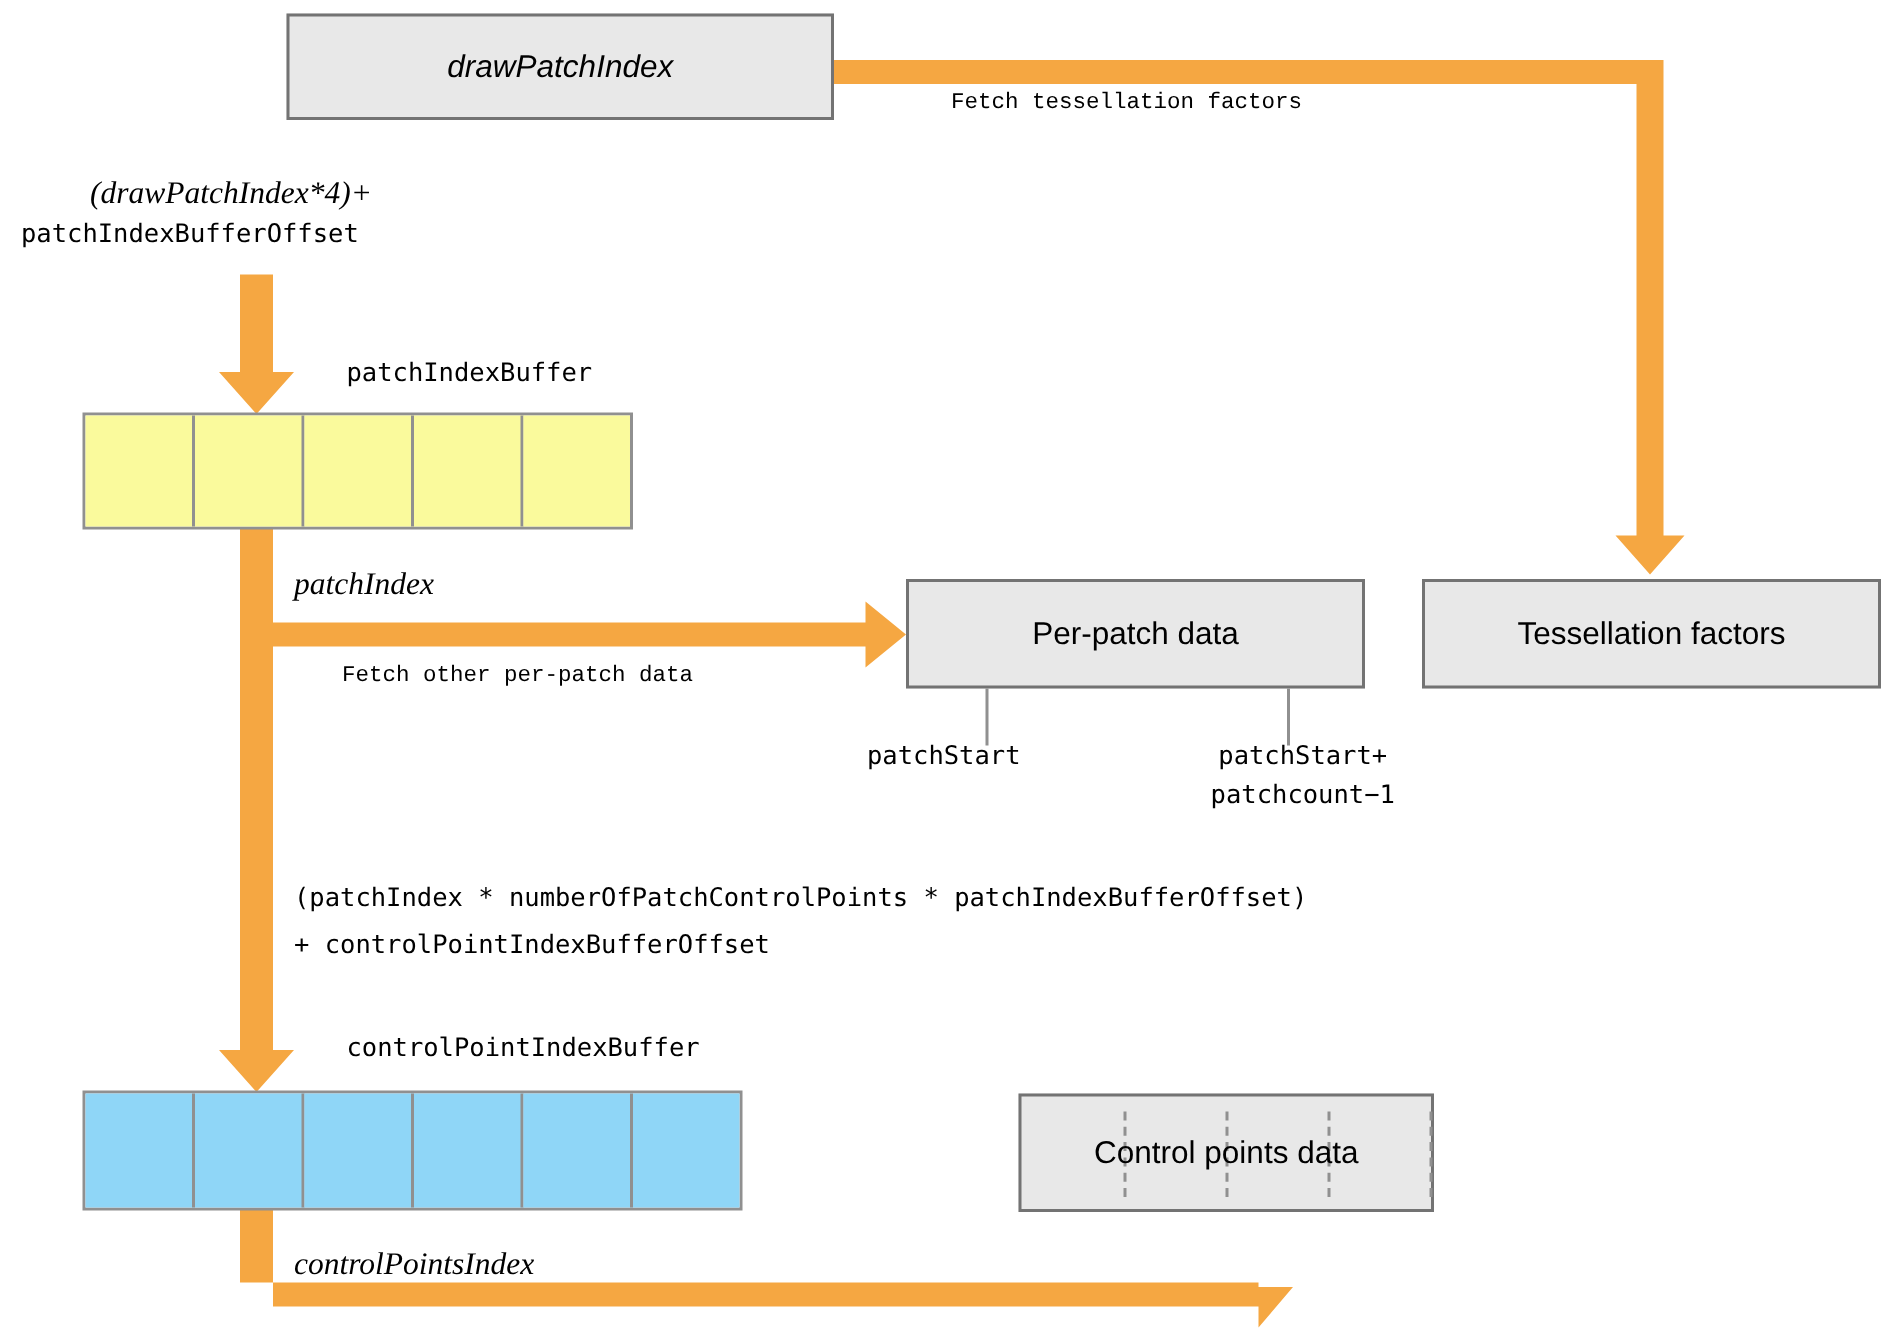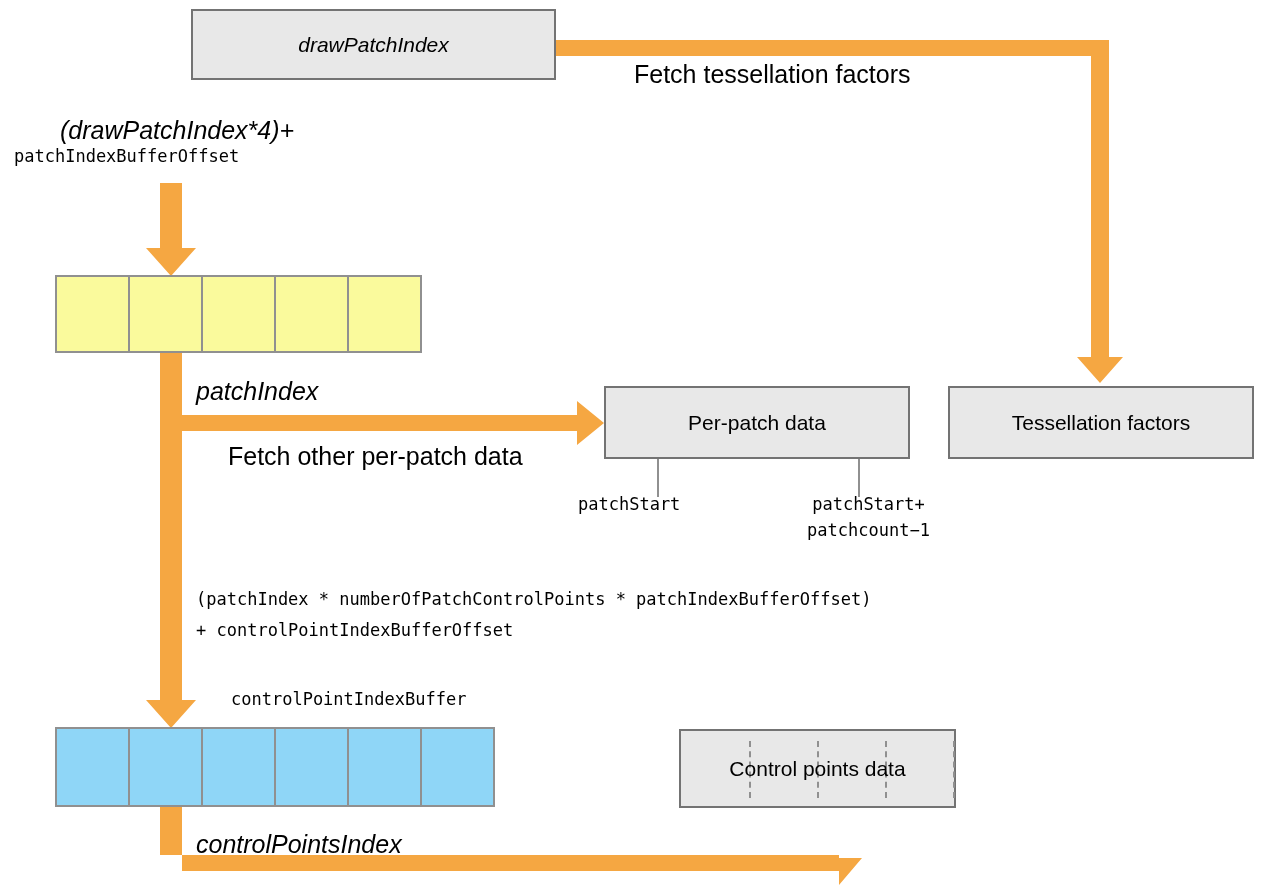--- a/index.html
+++ b/index.html
@@ -57,27 +57,27 @@
     position: absolute;
     color: #000000;
     white-space: pre;
     line-height: 1.18;
   }
   .mono {
     font-family: "DejaVu Sans Mono", "Liberation Mono", monospace;
     font-size: 17px;
   }
   .sans {
-    font-family: Liberation Sans, sans-serif;
-    font-size: 25px;
+    font-family: Liberation Mono, monospace;
+    font-size: 15px;
   }
   .ital {
-    font-family: Liberation Sans, sans-serif;
+    font-family: Liberation Serif, serif;
     font-style: italic;
-    font-size: 25px;
+    font-size: 21px;
   }
   .ctr { text-align: center; }
 
   
   .tick {
     position: absolute;
     width: 2px;
     background: #909090;
   }
 
@@ -155,20 +155,21 @@
     <div class="cell"></div>
     <div class="cell"></div>
   </div>
 
   <div class="lbl sans" style="left:634px; top:60px;">Fetch tessellation factors</div>
 
   <div class="lbl ital" style="left:60px; top:116px;">(drawPatchIndex*4)+</div>
 
   <div class="lbl mono" style="left:14px; top:146px;">patchIndexBufferOffset</div>
 
+  <div class="lbl mono" style="left:231px; top:239px;">patchIndexBuffer</div>
 
   <div class="lbl ital" style="left:196px; top:377px;">patchIndex</div>
 
   <div class="lbl sans" style="left:228px; top:442px;">Fetch other per-patch data</div>
 
   <div class="tick" style="left:657px; top:459px; height:38px;"></div>
   <div class="tick" style="left:858px; top:459px; height:38px;"></div>
 
   <div class="lbl mono" style="left:578px; top:494px;">patchStart</div>
 

